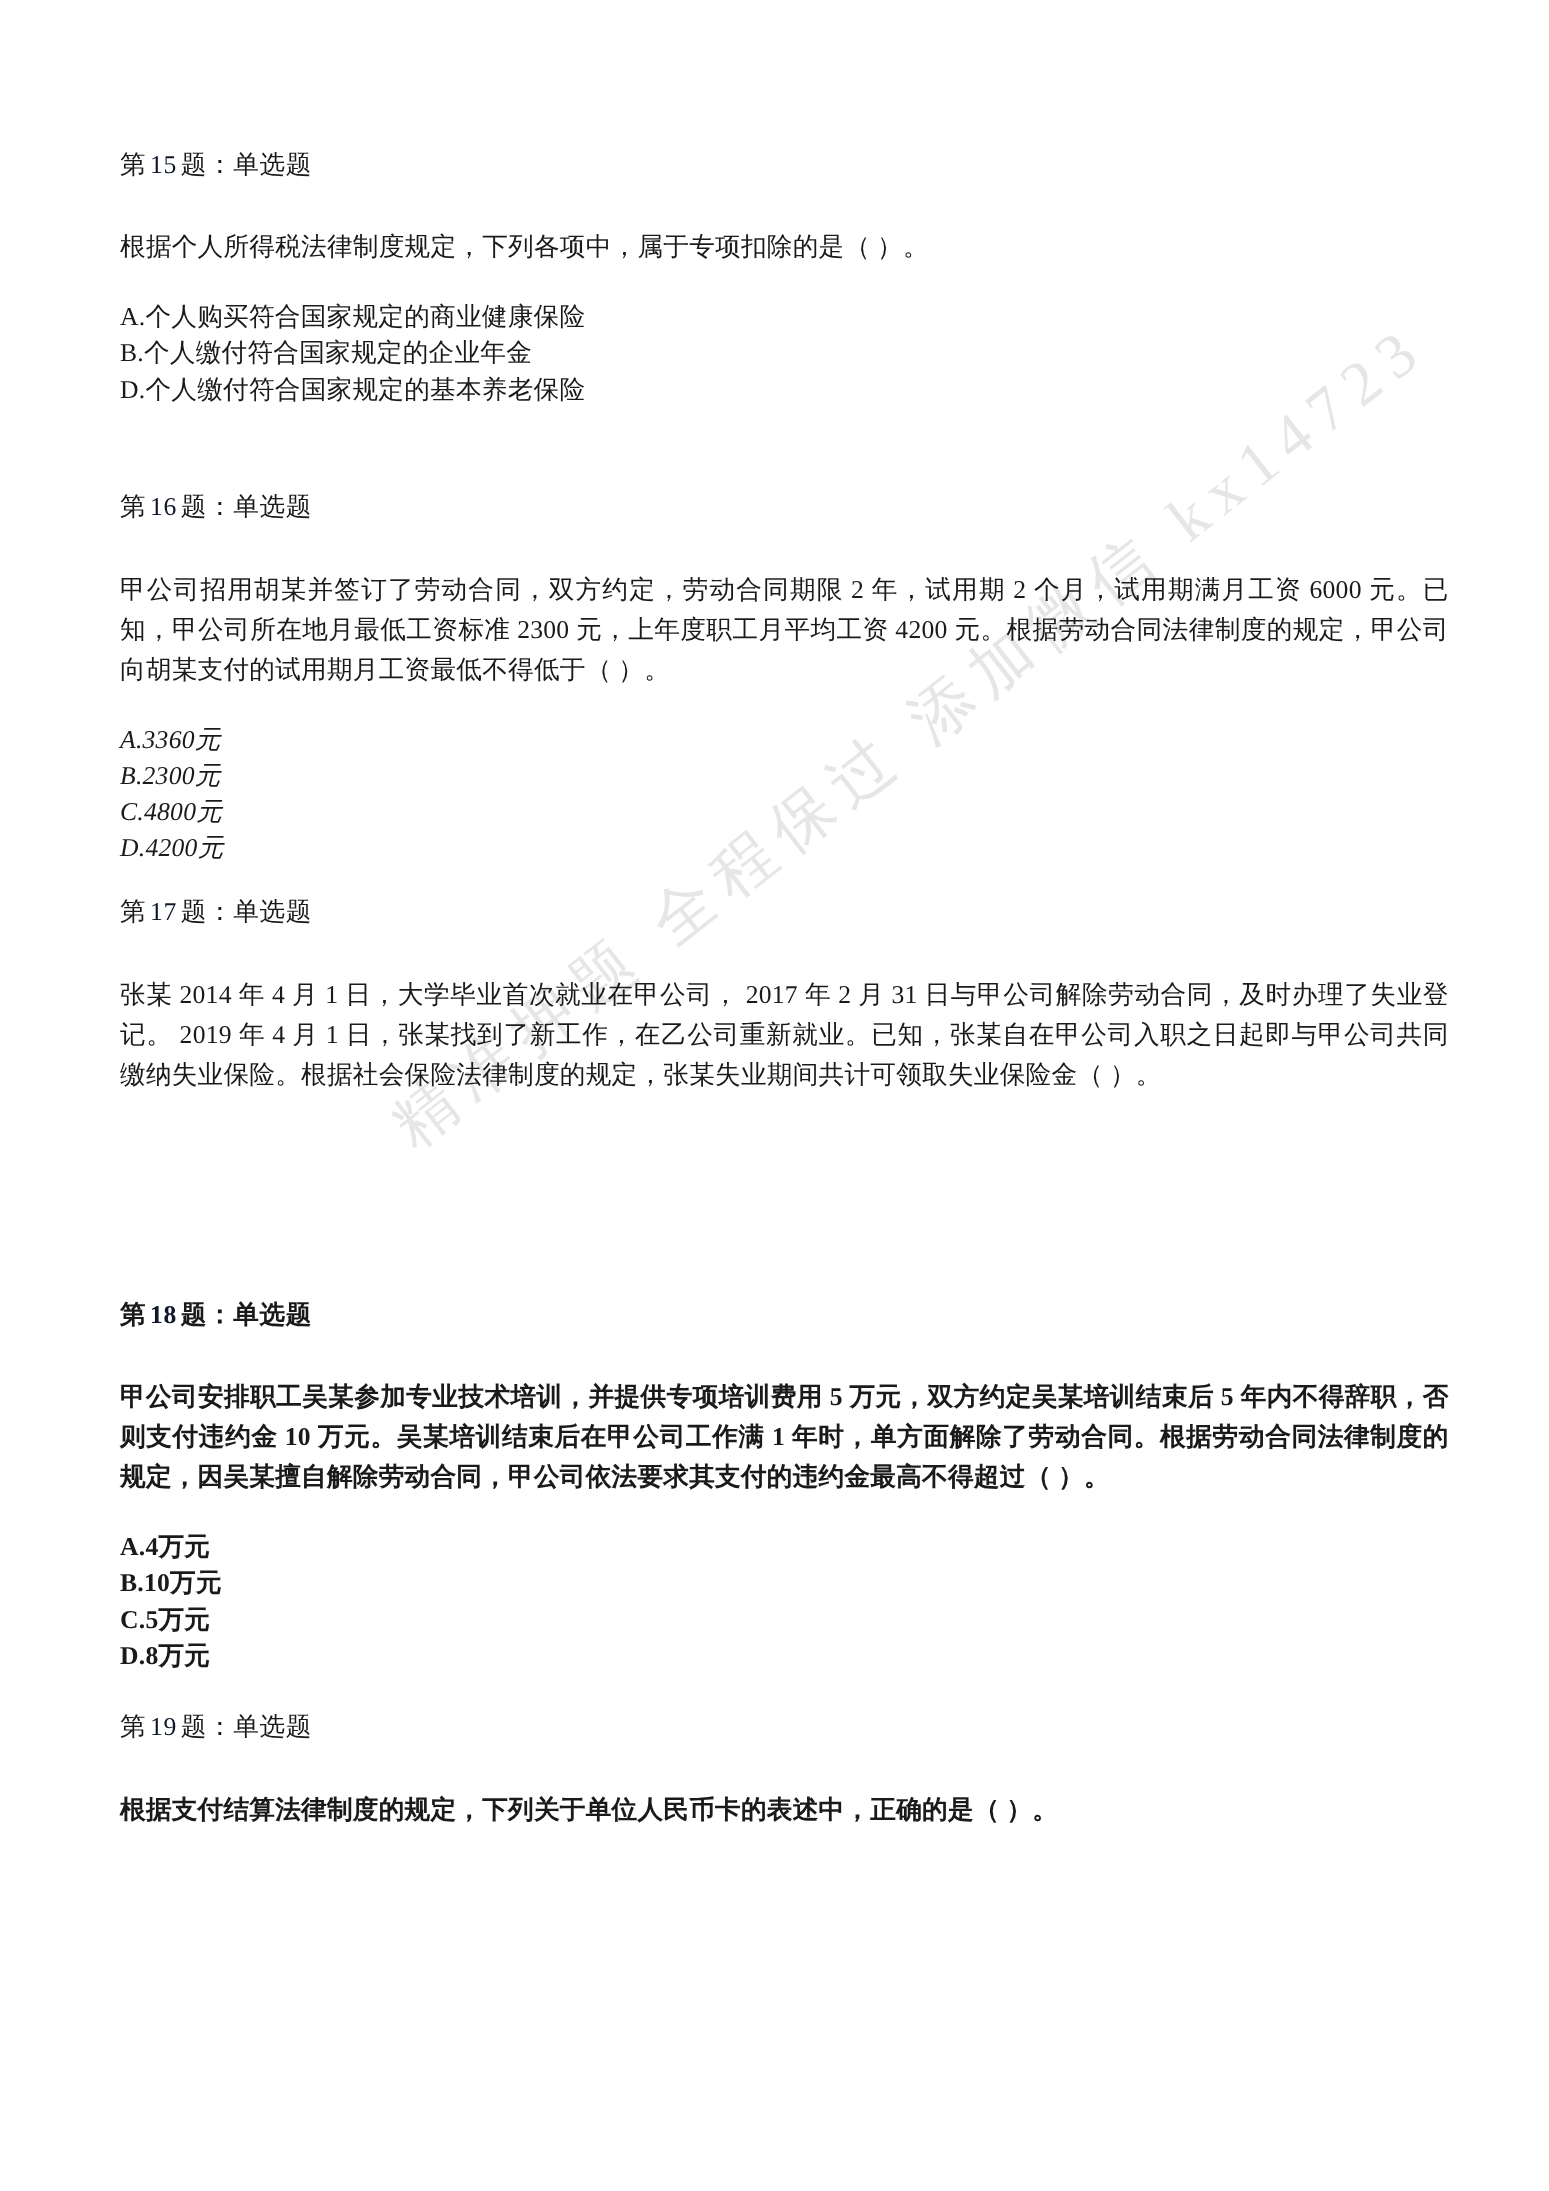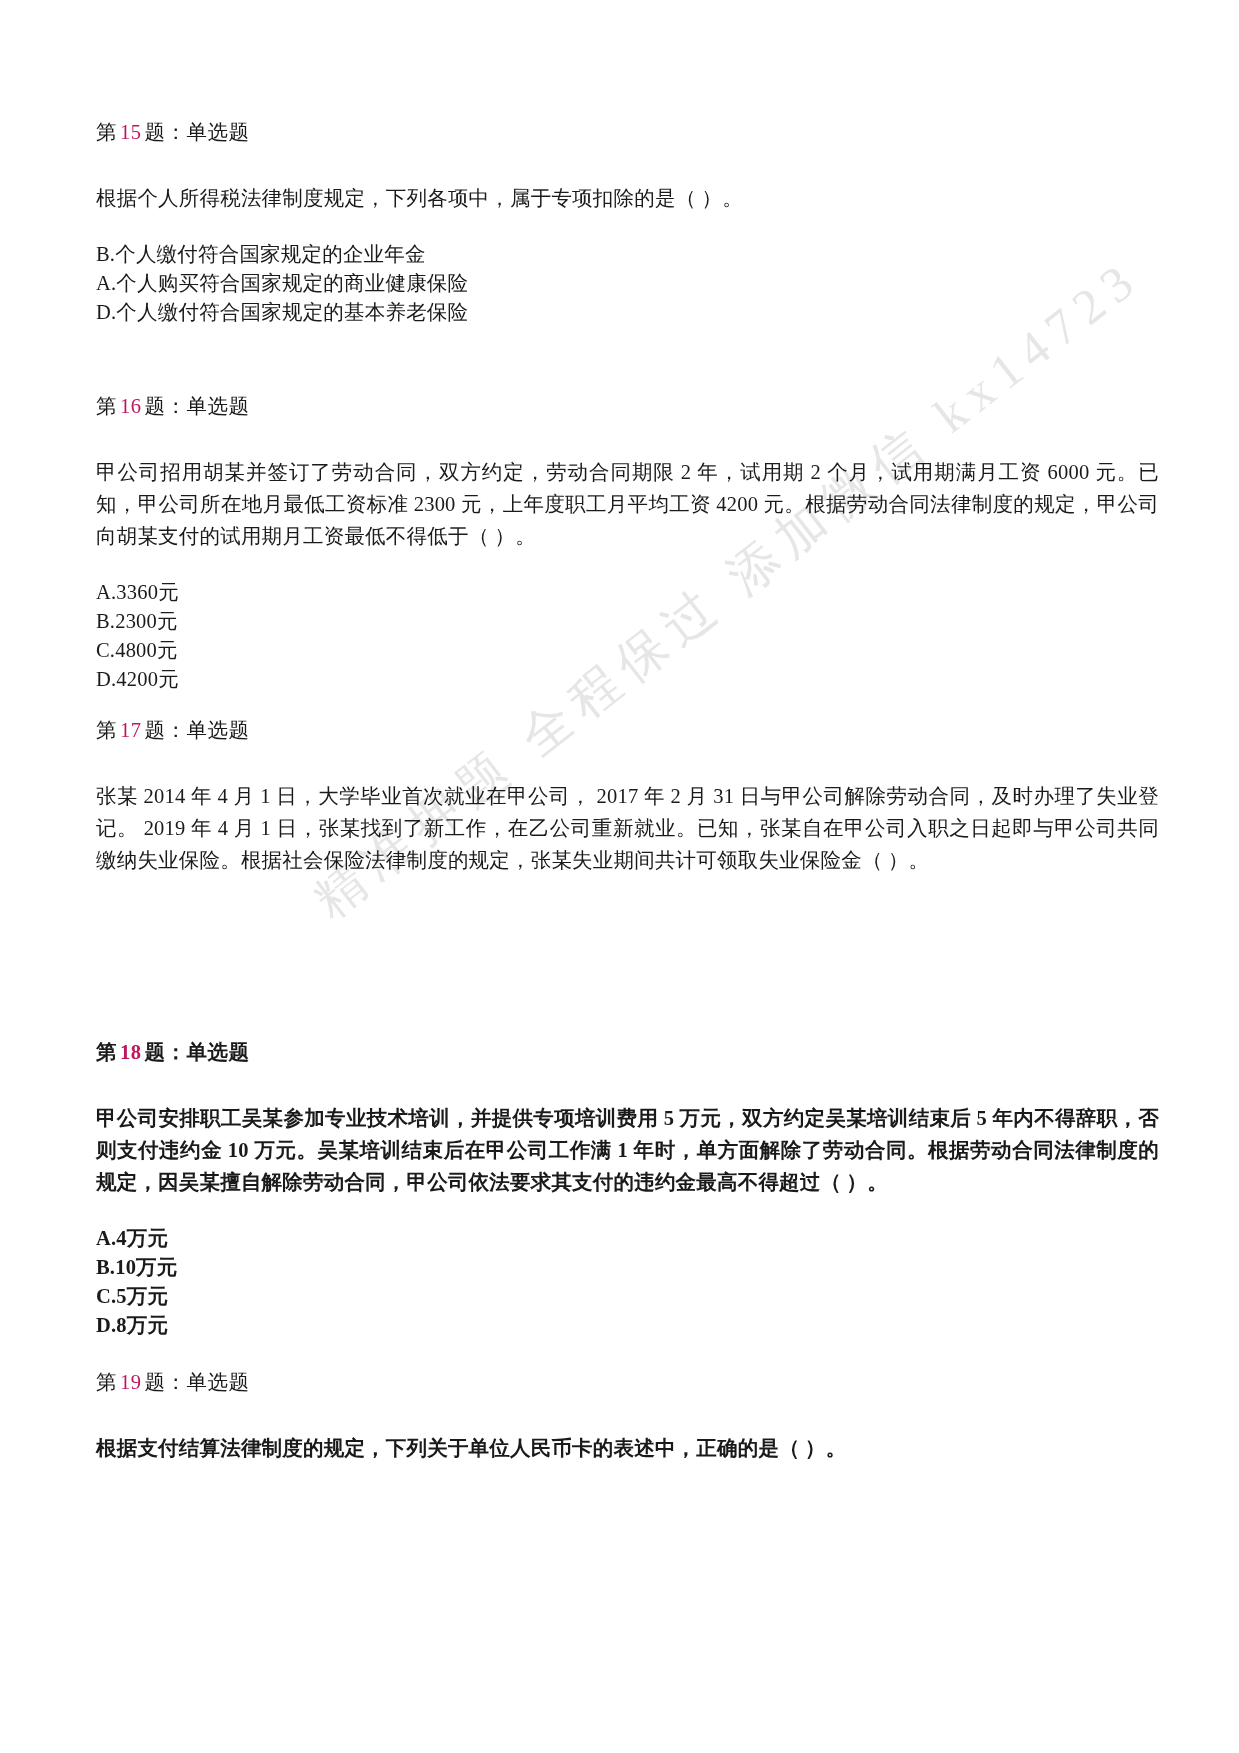--- a/index.html
+++ b/index.html
@@ -52,21 +52,21 @@
     left: 96px;
     right: 80px;
   }
   .qhead {
     font-size: 20.5px;
     line-height: 1.4;
     letter-spacing: 0.5px;
     white-space: nowrap;
   }
   .qnum {
-    color: #be185d;
+    color: #0f172a;
     padding: 0 3px;
   }
   .qstem {
     font-size: 20.5px;
     line-height: 32px;
     text-align: justify;
     text-justify: inter-ideograph;
     letter-spacing: 0.2px;
   }
   .qstem p {
@@ -91,32 +91,32 @@
   </div>
 
   <div class="content">
 
     <div class="qblock" style="top:118px;">
       <div class="qhead"><span>第</span><span class="qnum">15</span><span>题：单选题</span></div>
       <div class="qstem" style="margin-top:35px;">
           <p>根据个人所得税法律制度规定，下列各项中，属于专项扣除的是（ ）。</p>
         </div>
       <div class="qoptions" style="margin-top:26px;">
+        <div>A.个人购买符合国家规定的商业健康保险</div>
         <div>B.个人缴付符合国家规定的企业年金</div>
-        <div>A.个人购买符合国家规定的商业健康保险</div>
         <div>D.个人缴付符合国家规定的基本养老保险</div>
       </div>
     </div>
 
     <div class="qblock" style="top:392px;">
       <div class="qhead"><span>第</span><span class="qnum">16</span><span>题：单选题</span></div>
       <div class="qstem" style="margin-top:35px;">
           <p>甲公司招用胡某并签订了劳动合同，双方约定，劳动合同期限 2 年，试用期 2 个月，试用期满月工资 6000 元。已知，甲公司所在地月最低工资标准 2300 元，上年度职工月平均工资 4200 元。根据劳动合同法律制度的规定，甲公司向胡某支付的试用期月工资最低不得低于（ ）。</p>
         </div>
-      <div class="qoptions" style="margin-top:26px;">
+      <div class="qoptions" style="margin-top:26px;font-style:italic;">
         <div>A.3360元</div>
         <div>B.2300元</div>
         <div>C.4800元</div>
         <div>D.4200元</div>
       </div>
     </div>
 
     <div class="qblock" style="top:716px;">
       <div class="qhead"><span>第</span><span class="qnum">17</span><span>题：单选题</span></div>
       <div class="qstem" style="margin-top:35px;">

